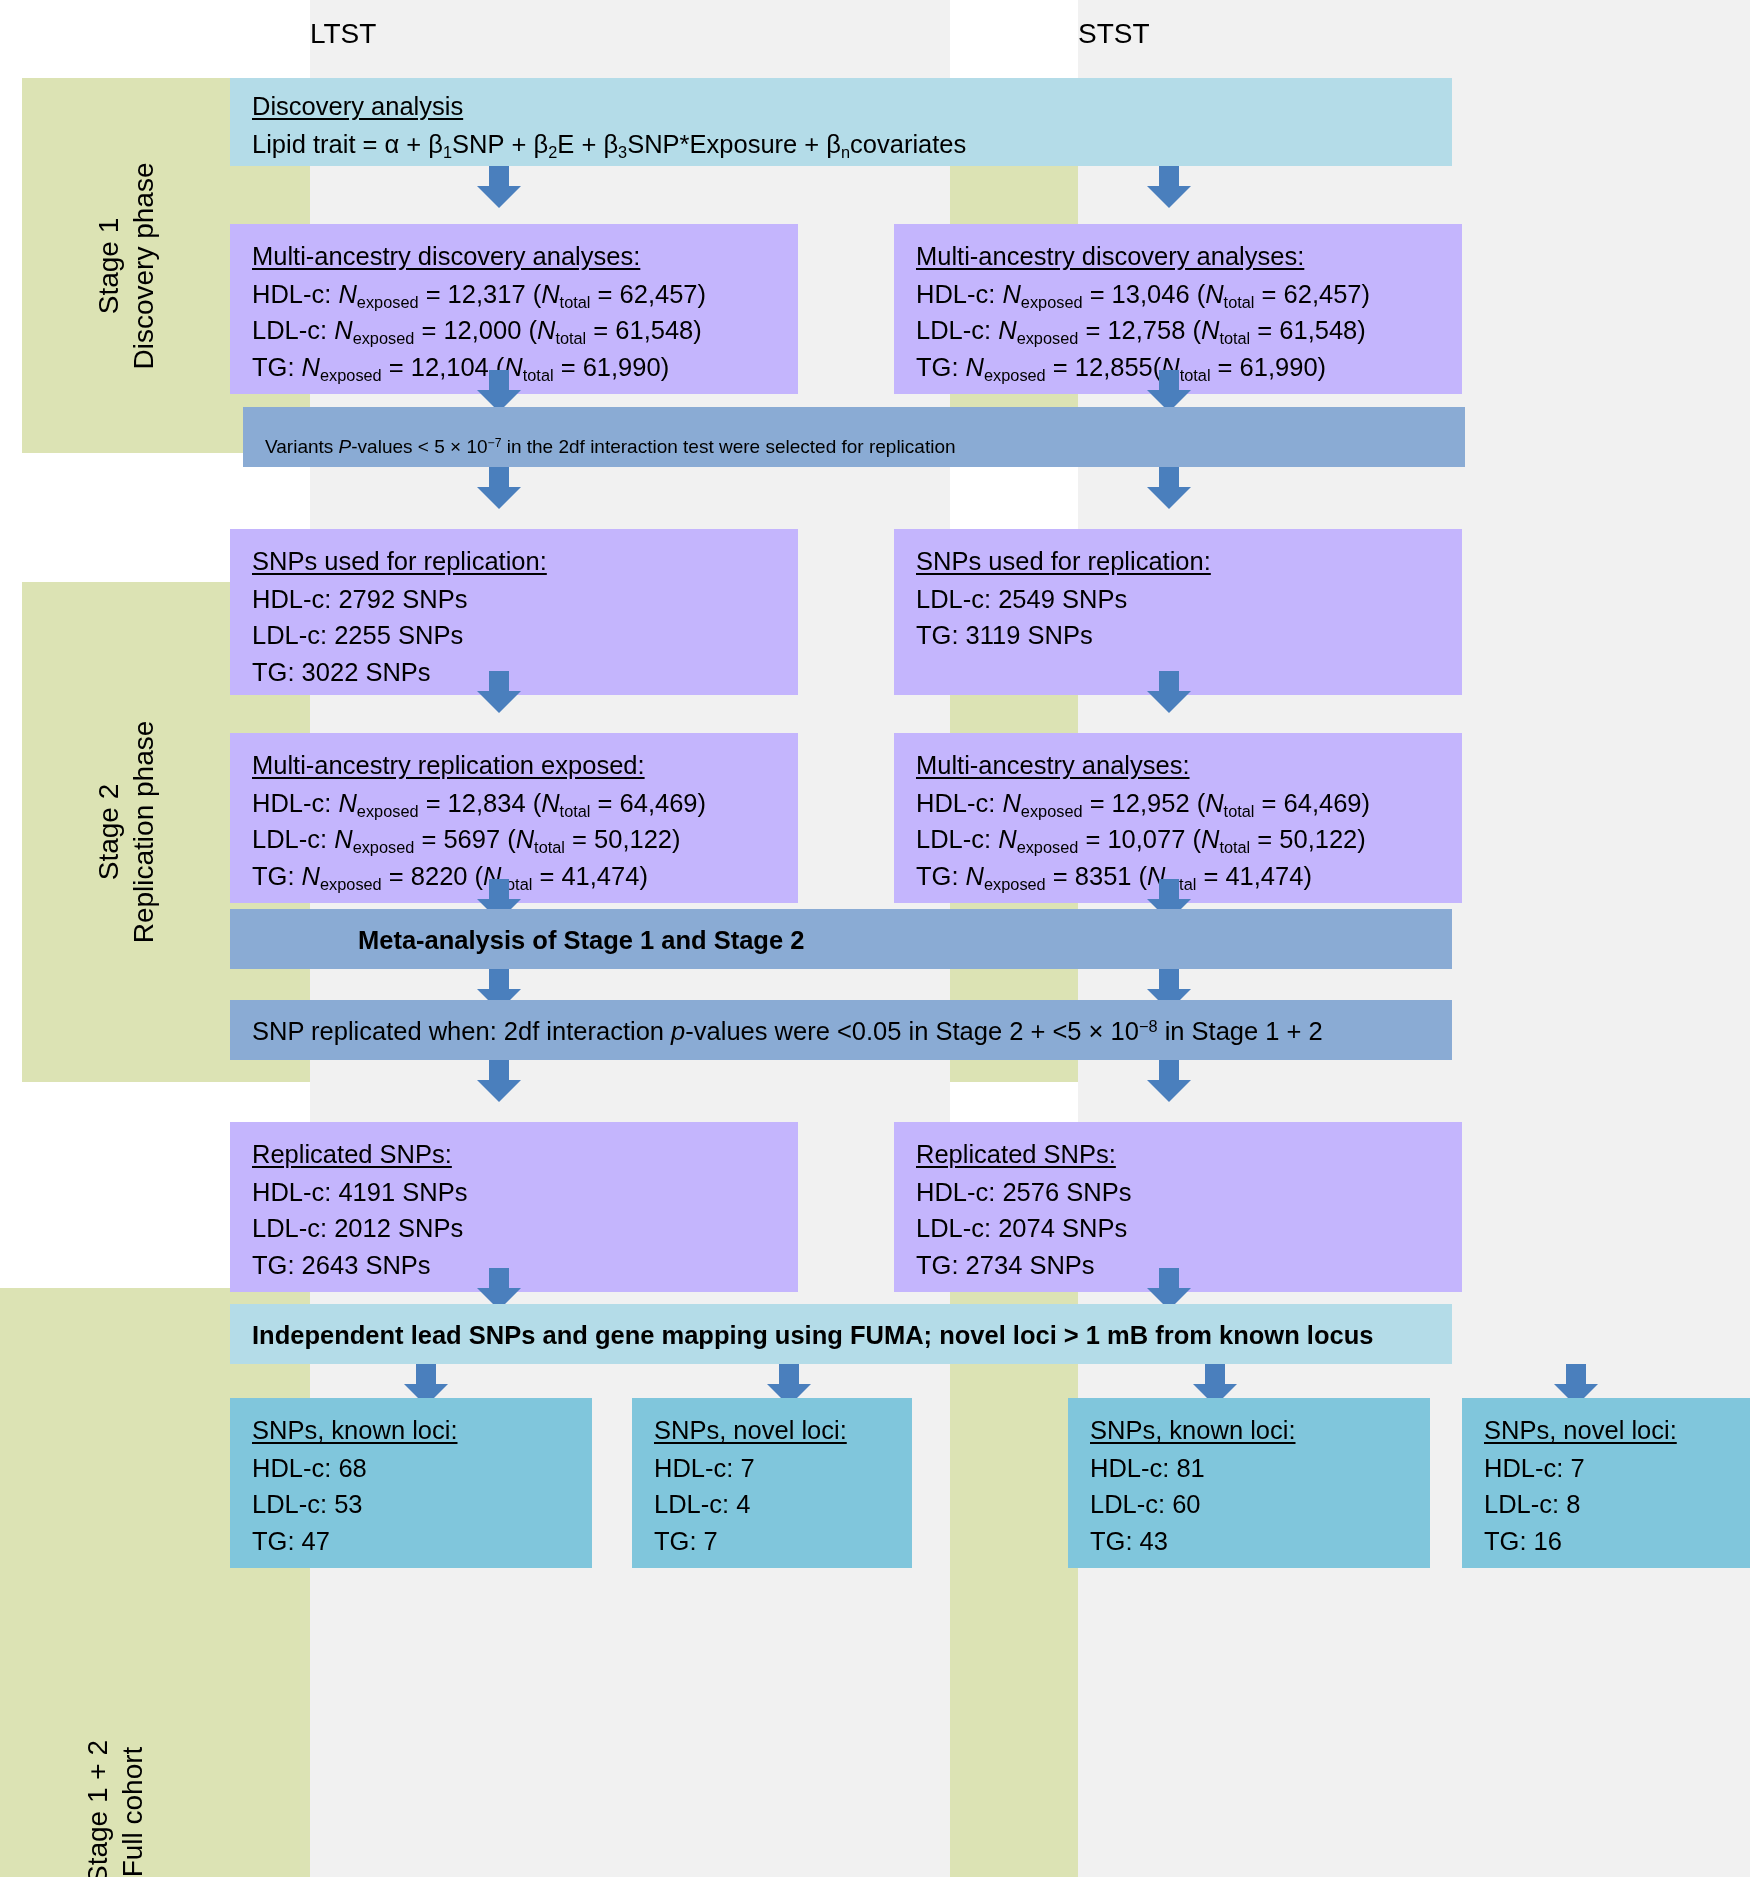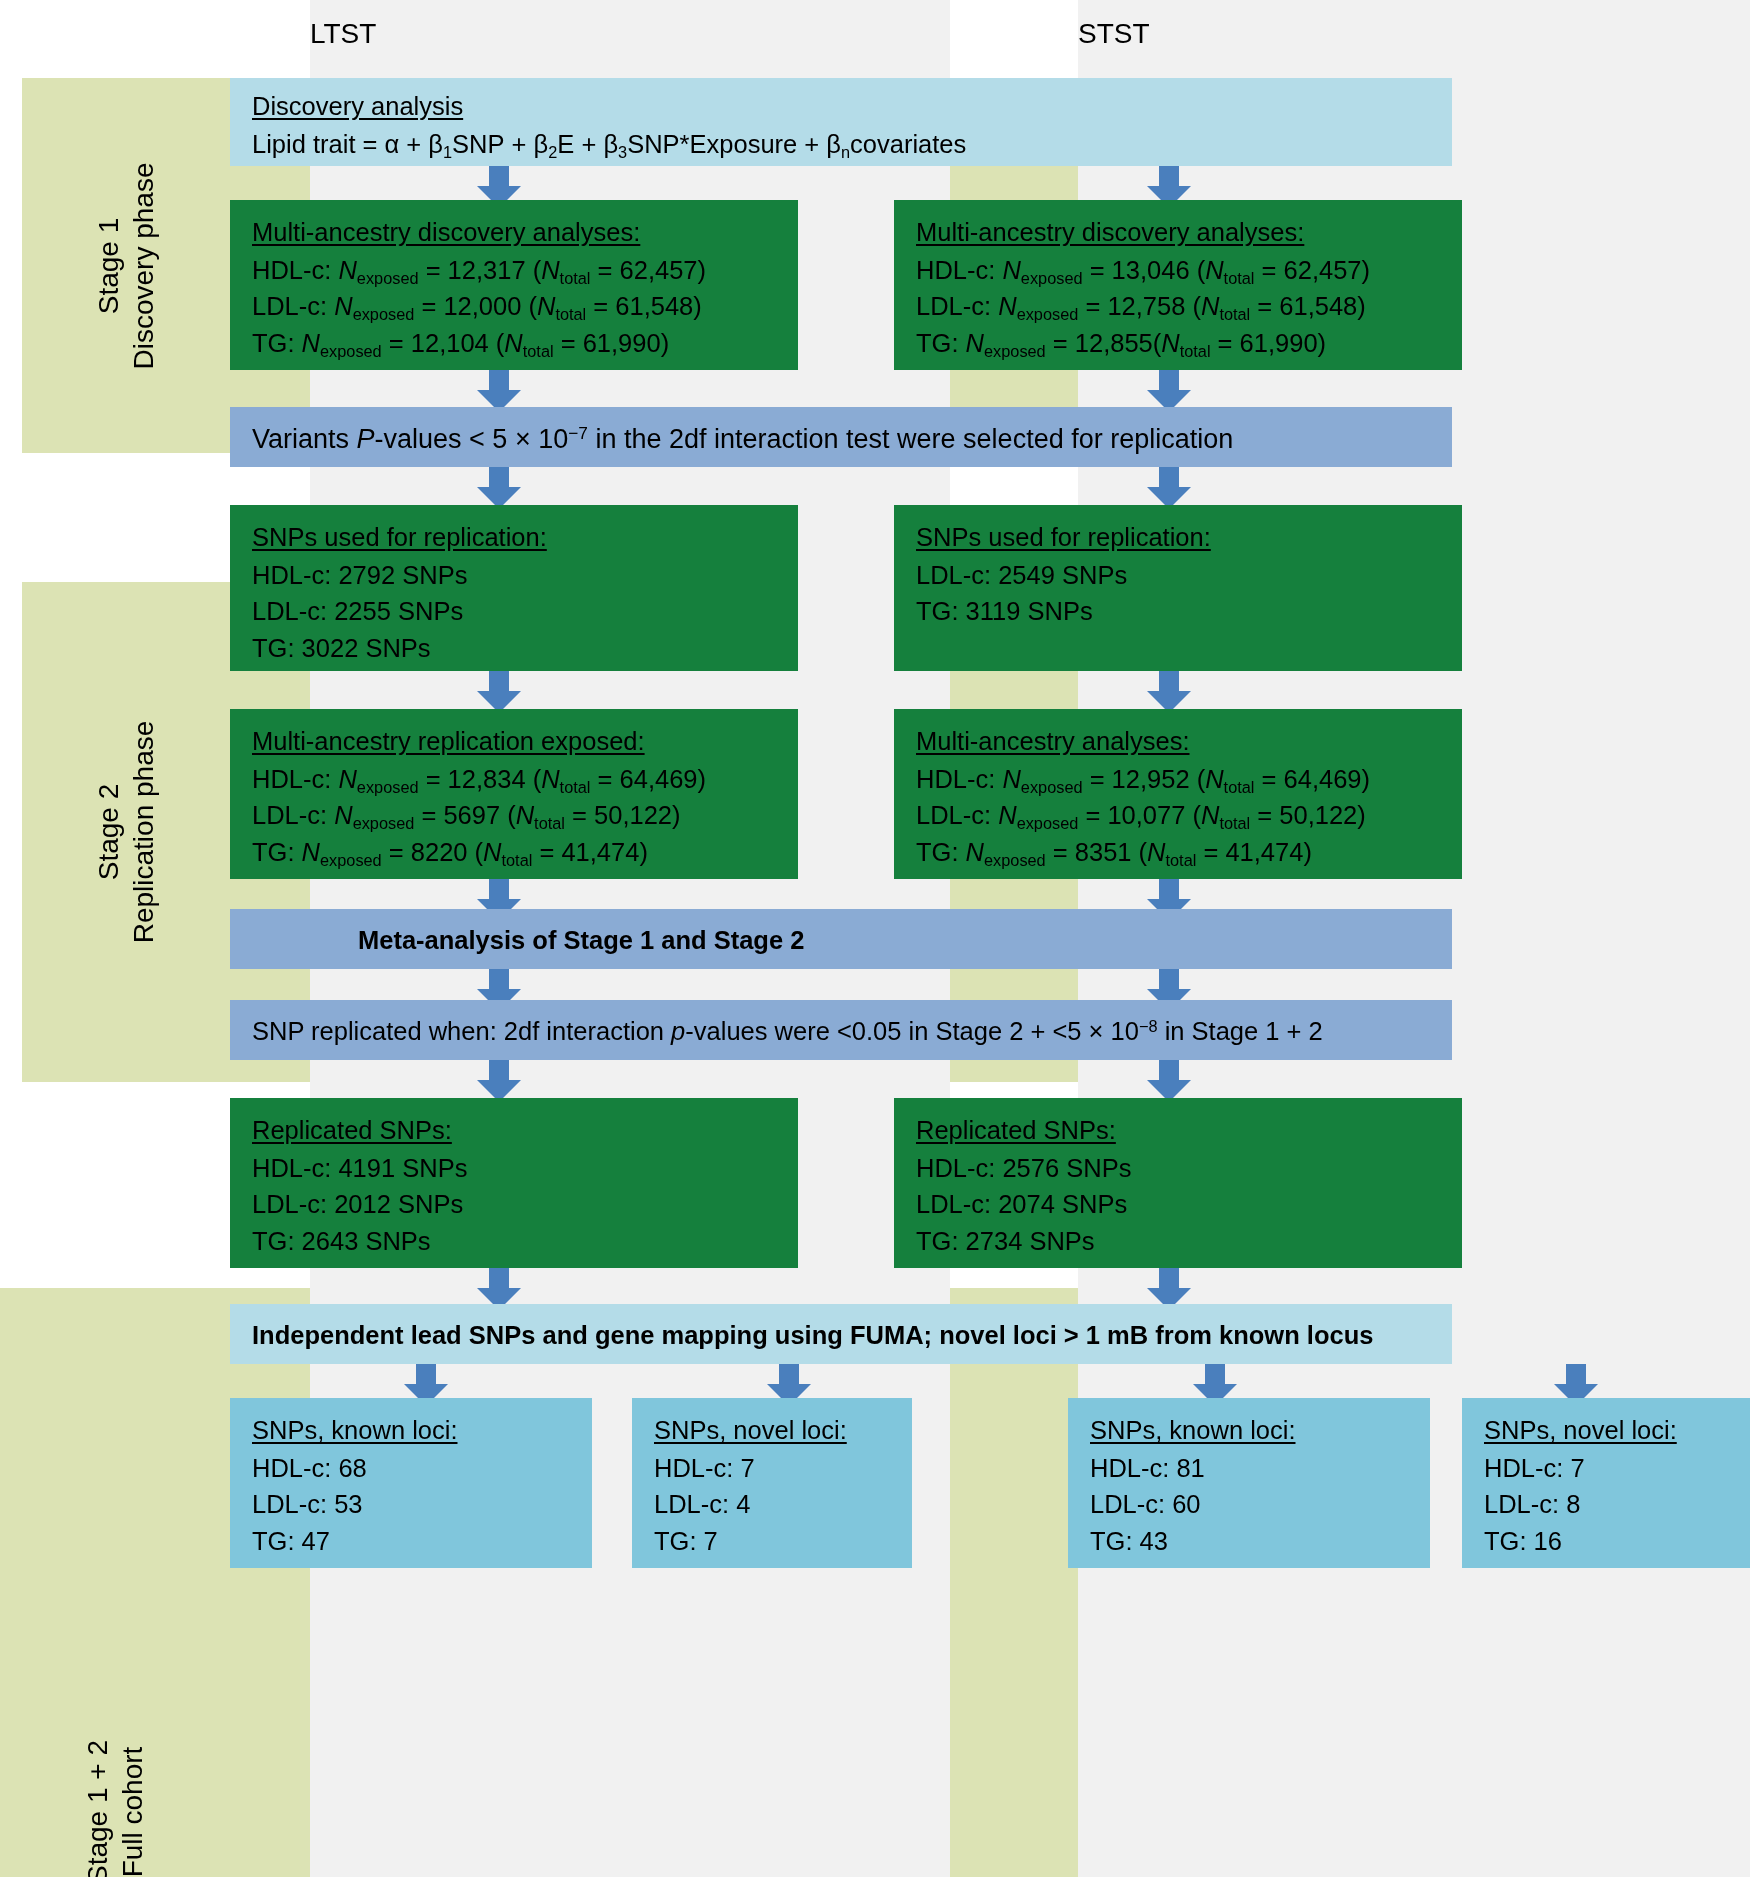--- a/index.html
+++ b/index.html
@@ -23,21 +23,21 @@
 
   
   .box{
     position:absolute;
     box-sizing:border-box;
     padding:14px 22px;
     line-height:1.42;
     font-size:25.5px;
     white-space:nowrap;
   }
-  .box.purple{background:#15803d;}
+  .box.purple{background:#c4b5fd;margin-top:24px;}
   .box.lightblue{background:#b4dce8;}
   .box.midblue{background:#8aabd4;}
   .box.tealblue{background:#80c6dc;}
 
   .box-title{
     text-decoration:underline;
     text-underline-offset:3px;
     display:inline-block;
     margin-bottom:2px;
   }
@@ -158,21 +158,21 @@
     <svg width="52" height="42" viewBox="0 0 52 42">
         <path d="M16 0 h20 v20 h12 L26 42 L4 20 h12 z" fill="#4a7fbd"></path>
       </svg>
   </div>
   <div class="arrow" style="left:1143px;top:370px;">
     <svg width="52" height="42" viewBox="0 0 52 42">
         <path d="M16 0 h20 v20 h12 L26 42 L4 20 h12 z" fill="#4a7fbd"></path>
       </svg>
   </div>
 
-  <div class="box midblue ctr" style="left:230px;top:407px;width:1222px;height:60px;padding-top:13px;font-size:27px;">
+  <div class="box midblue ctr" style="left:243px;top:407px;width:1222px;height:60px;padding-top:27px;font-size:19px;">
     <span><span>Variants </span><i class="v">P</i><span>-values &lt; 5 × 10</span><sup>−7</sup><span> in the 2df interaction test were selected for replication</span></span>
   </div>
 
   <div class="arrow" style="left:473px;top:467px;">
     <svg width="52" height="42" viewBox="0 0 52 42">
         <path d="M16 0 h20 v20 h12 L26 42 L4 20 h12 z" fill="#4a7fbd"></path>
       </svg>
   </div>
   <div class="arrow" style="left:1143px;top:467px;">
     <svg width="52" height="42" viewBox="0 0 52 42">

